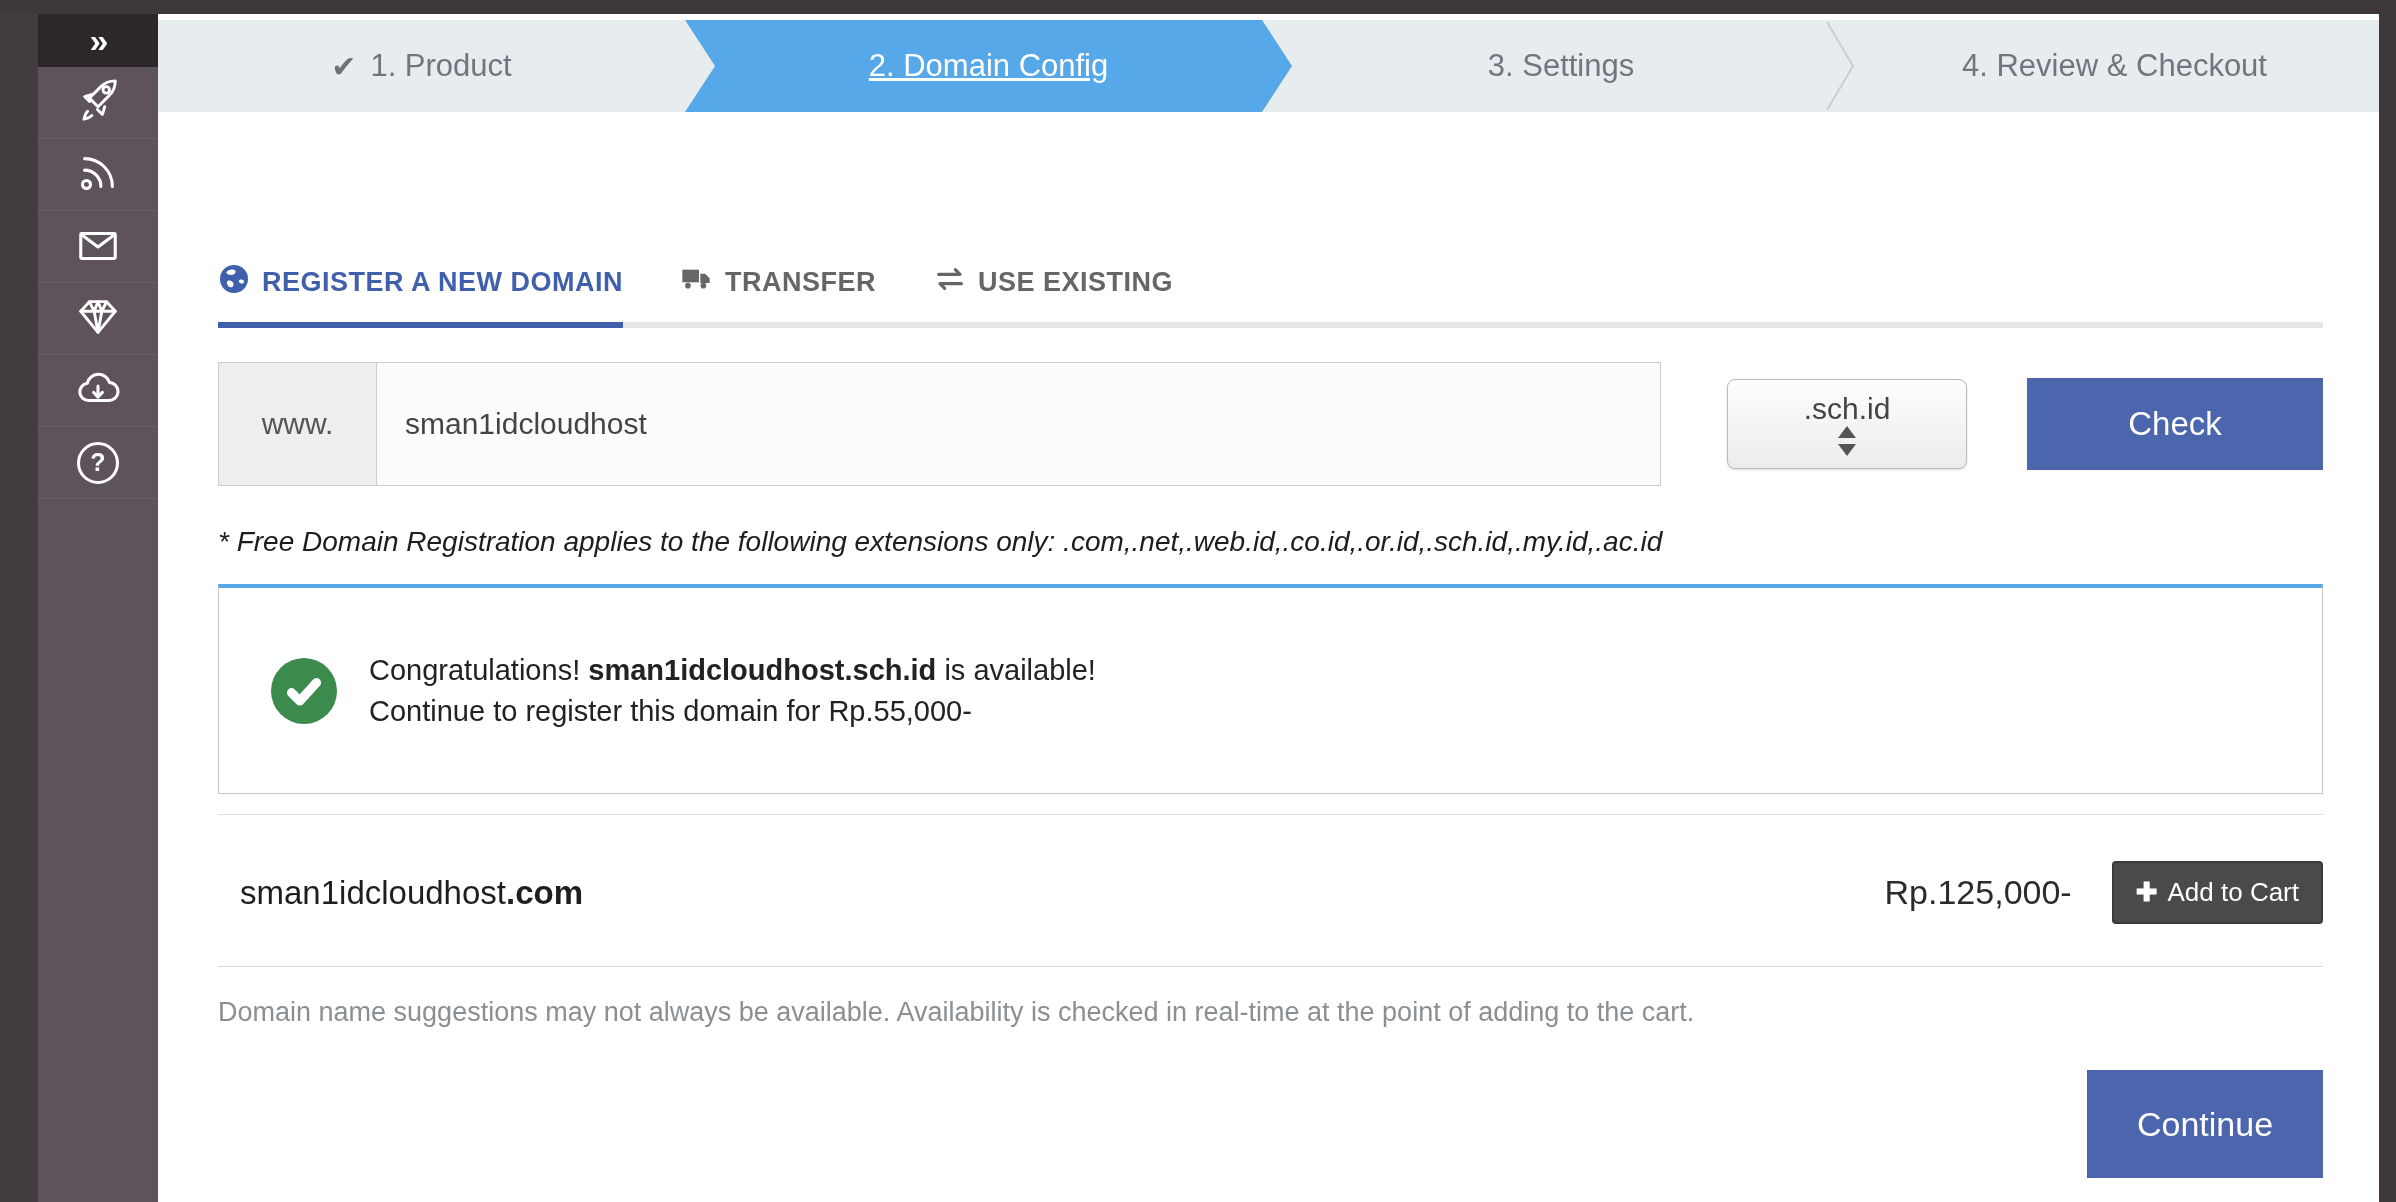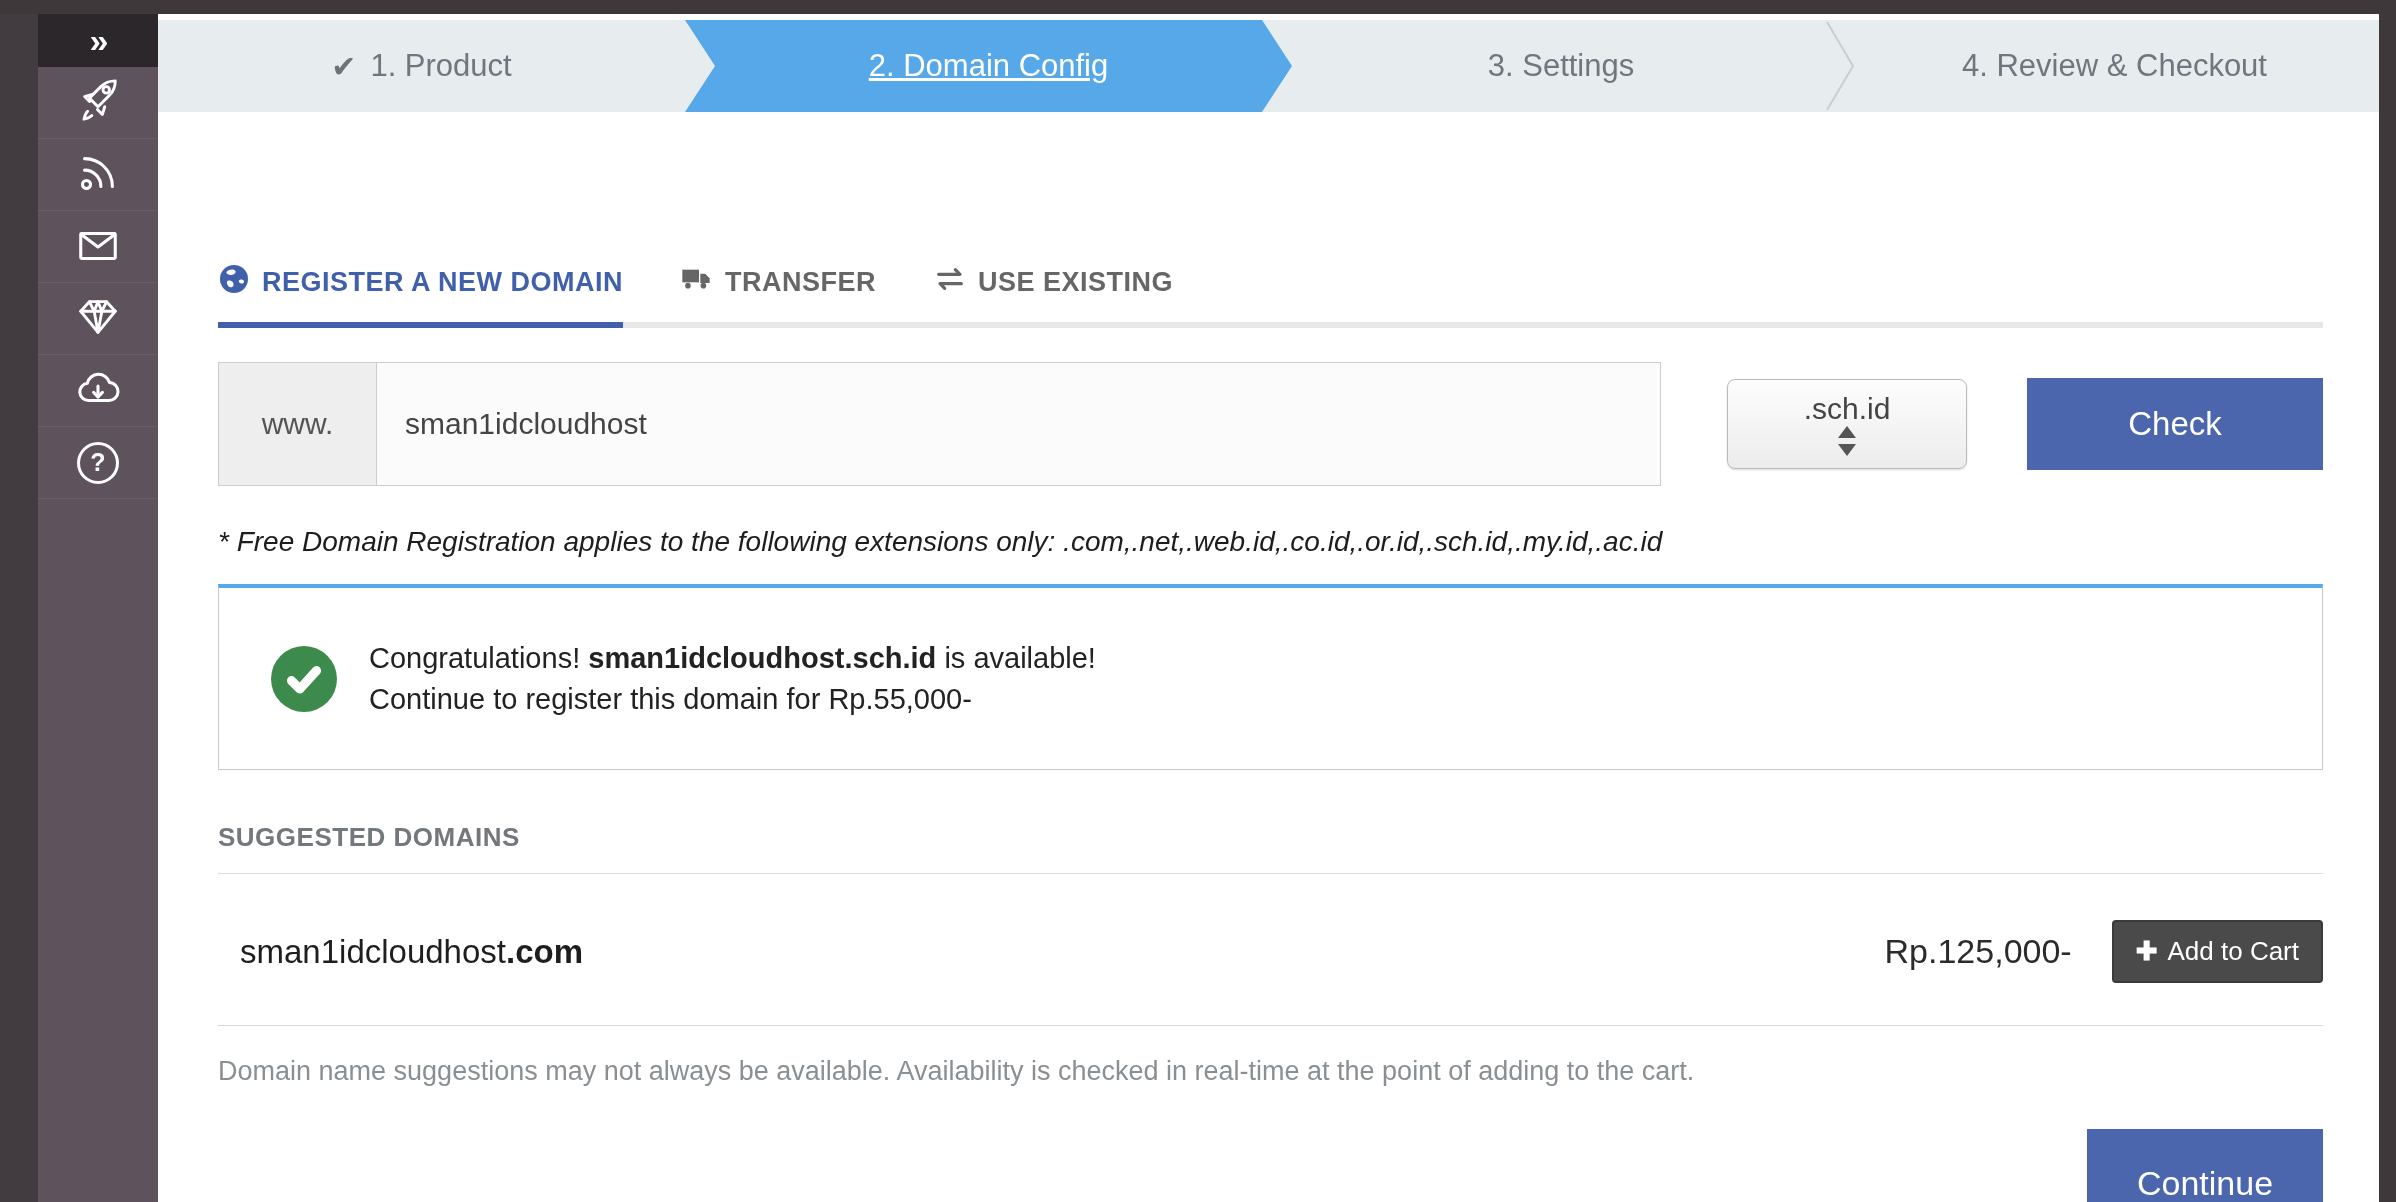--- a/index.html
+++ b/index.html
@@ -64,21 +64,21 @@
   .sel-arrows { display:flex; flex-direction:column; gap:6px; }
   .sel-arrows i { display:block; width:0; height:0; border-left:9px solid transparent; border-right:9px solid transparent; }
   .sel-arrows i.up { border-bottom:12px solid #555; }
   .sel-arrows i.dn { border-top:12px solid #555; }
   .check-btn { margin-left:60px; width:296px; height:92px; background:#4b66ad; color:#fff; border:none;
     font-size:33px; font-family:"Liberation Sans", sans-serif; cursor:pointer; }
 
   .free-note { margin-top:40px; font-size:28px; font-style:italic; color:#1d1d1d; }
 
   
-  .result { margin-top:26px; border:1px solid #c9c9c9; border-top:4px solid #57a8e8; height:186px;
+  .result { margin-top:26px; border:1px solid #c9c9c9; border-top:4px solid #57a8e8; height:210px;
     display:flex; align-items:center; padding:0 52px; gap:32px; background:#fff; }
   .ok-circle { width:66px; height:66px; border-radius:50%; background:#3d8a4d; flex:none;
     display:flex; align-items:center; justify-content:center; }
   .ok-circle svg { width:40px; height:40px; stroke:#fff; fill:none; stroke-width:5.5; stroke-linecap:round; stroke-linejoin:round; }
   .result-text { font-size:29px; color:#222; line-height:41px; }
   .result-text b { font-weight:bold; }
 
   
   .sug-head { margin-top:52px; font-size:26px; font-weight:bold; color:#73787c; letter-spacing:0.5px; }
   .sug-divider { margin-top:20px; border-bottom:1px solid #dcdcdc; }
@@ -248,21 +248,20 @@
         <div class="result-text">
           <div>
             <span>Congratulations!</span>
             <b>sman1idcloudhost.sch.id</b>
             <span>is available!</span>
           </div>
           <div>Continue to register this domain for Rp.55,000-</div>
         </div>
       </div>
 
-      <div class="sug-head">SUGGESTED DOMAINS</div>
       <div class="sug-divider"></div>
 
       <div class="sug-row">
         <div class="sug-name">
           <span>sman1idcloudhost</span><b>.com</b>
         </div>
         <div class="sug-right">
           <span class="sug-price">Rp.125,000-</span>
           <button class="cart-btn">
             <span class="plus">✚</span>

